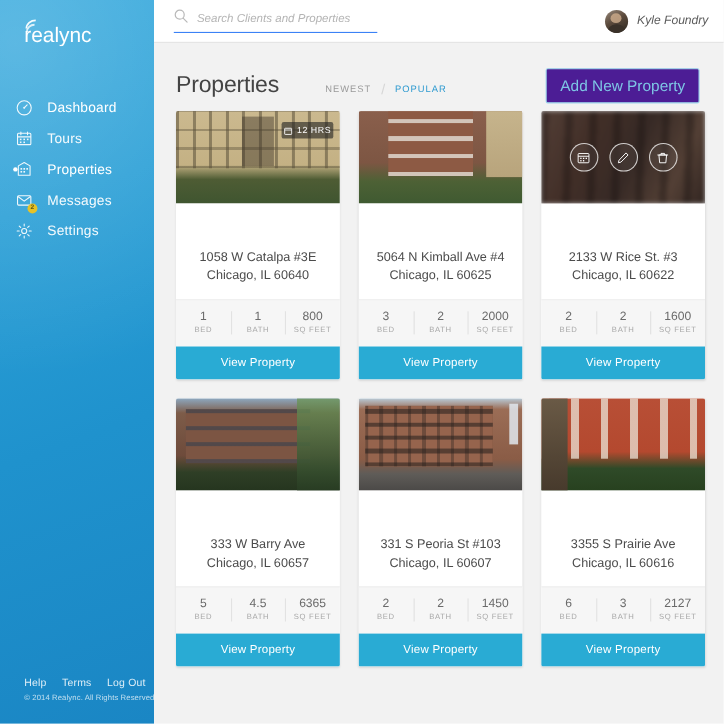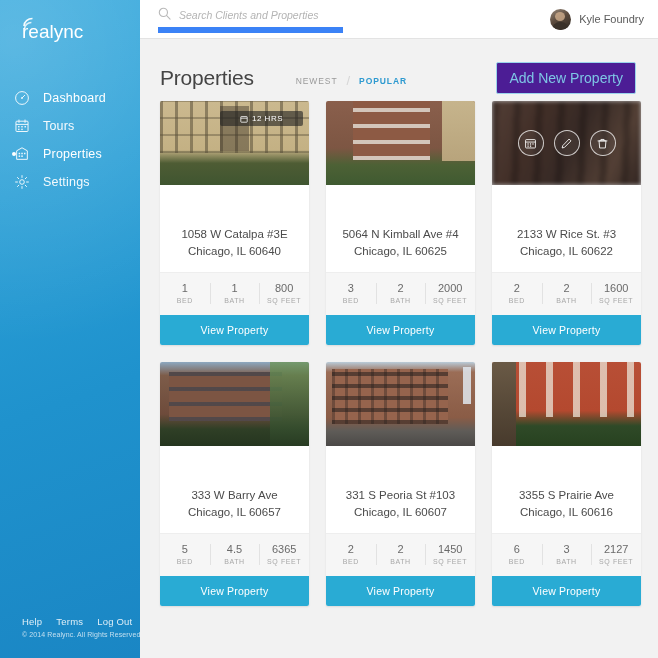--- a/index.html
+++ b/index.html
@@ -58,28 +58,28 @@
   }
   .copyright { color: #ffffff; opacity: .72; font-size: 7px; letter-spacing: .1px; white-space: nowrap; }
 
   
   .main { flex: 1; height: 658px; position: relative; background: #f2f2f2; }
   .topbar {
     height: 39px; background: #ffffff; border-bottom: 1px solid #e3e3e3;
     display: flex; align-items: center; justify-content: space-between;
     padding: 0 14px 0 18px;
   }
-  .search-box { display: flex; align-items: center; gap: 8px; width: 185px; border-bottom: 6px solid #3b82f6; padding-bottom: 3px; }
+  .search-box { display: flex; align-items: center; gap: 8px; width: 185px; border-bottom: 1px solid #3b82f6; padding-bottom: 3px; }
   .search-input {
     border: 0; outline: 0; background: transparent; width: 160px;
     font-family: "Liberation Sans", sans-serif; font-size: 10.5px;
     font-style: italic; color: #9b9b9b;
   }
   .search-input::placeholder { color: #b4b4b4; font-style: italic; }
-  .user-area { display: flex; align-items: center; gap: 8px; }
+  .user-area { display: flex; align-items: center; gap: 8px; font-style: italic; }
   .avatar {
     width: 21px; height: 21px; border-radius: 50%; overflow: hidden;
     background: linear-gradient(150deg, #9a8b7d 0%, #5b4a3c 45%, #2e2822 100%);
     position: relative; flex: 0 0 21px;
   }
   .avatar::before {
     content: ""; position: absolute; left: 5px; top: 3px; width: 10px; height: 9px;
     border-radius: 50%; background: #c9a888; opacity: .85;
   }
   .avatar::after {
@@ -87,21 +87,21 @@
     border-radius: 8px 8px 0 0; background: #3a3129;
   }
   .user-name { font-size: 11px; color: #5b5b5b; }
 
   .page-head {
     display: flex; align-items: center; padding: 22px 22px 0 20px; height: 56px;
   }
   .page-title { font-size: 21px; font-weight: normal; color: #444444; letter-spacing: -.2px; }
   .sorts { display: flex; align-items: center; gap: 0; margin-left: 42px; padding-top: 5px; }
   .sort-item { font-size: 8.5px; letter-spacing: .9px; color: #9a9a9a; }
-  .sort-item.active { color: #2e9ad0; font-weight: bold; text-align: center; }
+  .sort-item.active { color: #2e9ad0; font-weight: normal; text-align: center; }
   .sort-sep { color: #d6d6d6; font-size: 13px; margin: 0 9px; }
   .add-btn {
     margin-left: auto; background: #4c1d95; border: 1px solid #9bd4ec;
     color: #7ec6e5; font-size: 14px; padding: 7px 12px; border-radius: 2px;
     font-family: "Liberation Sans", sans-serif; cursor: pointer; white-space: nowrap;
   }
 
   .grid {
     display: grid; grid-template-columns: repeat(3, 149px);
     gap: 17px 17px; padding: 6px 0 0 20px;
@@ -163,21 +163,21 @@
       linear-gradient(180deg, #b84f36 0%, #b4492f 58%, #2f4a28 76%, #27411f 100%); }
   .ph-6::before { content:""; position:absolute; left:0; top:0; width:100%; height:66%;
       background: repeating-linear-gradient(90deg, rgba(235,228,215,.75) 0 7px, rgba(0,0,0,0) 7px 27px); }
   .ph-6::after { content:""; position:absolute; left:0; top:0; width:16%; height:100%;
       background: linear-gradient(180deg,#6a5a46,#473a2c); }
 
   .time-badge {
     position: absolute; right: 6px; top: 10px; z-index: 4;
     display: flex; align-items: center; gap: 4px;
     background: rgba(35,35,35,.62); color: #ffffff;
-    font-size: 8px; letter-spacing: .5px; padding: 3px 20px; border-radius: 2px;
+    font-size: 8px; letter-spacing: .5px; padding: 3px 2px; border-radius: 2px;
   }
   .overlay {
     position: absolute; inset: 0; z-index: 5;
     display: flex; align-items: center; justify-content: center; gap: 10px;
     background: rgba(30,24,22,.30);
   }
   .ov-btn {
     width: 26px; height: 26px; border-radius: 50%;
     border: 1px solid rgba(255,255,255,.75);
     display: flex; align-items: center; justify-content: center;
@@ -255,20 +255,30 @@
               <rect x="5.2" y="7.6" width="1.7" height="1.7" fill="#fff"></rect>
               <rect x="8.2" y="7.6" width="1.7" height="1.7" fill="#fff"></rect>
               <rect x="11.2" y="7.6" width="1.7" height="1.7" fill="#fff"></rect>
               <rect x="5.2" y="10.6" width="1.7" height="1.7" fill="#fff"></rect>
               <rect x="8.2" y="10.6" width="1.7" height="1.7" fill="#fff"></rect>
             </svg>
         </span>
         <span class="nav-label">Properties</span>
       </div>
 
+      <div class="nav-item">
+        <span class="nav-ico">
+          <svg width="16" height="16" viewBox="0 0 18 18">
+              <rect x="2.2" y="4.4" width="13.6" height="9.6" rx="1" fill="none" stroke="#fff" stroke-width="1.1"></rect>
+              <path d="M2.6 5.2 L9 10 L15.4 5.2" fill="none" stroke="#fff" stroke-width="1.1"></path>
+            </svg>
+          <span class="msg-badge">2</span>
+        </span>
+        <span class="nav-label">Messages</span>
+      </div>
 
       <div class="nav-item">
         <span class="nav-ico">
           <svg width="16" height="16" viewBox="0 0 18 18">
               <circle cx="9" cy="9" r="2.6" fill="none" stroke="#fff" stroke-width="1.1"></circle>
               <g stroke="#fff" stroke-width="1.1" stroke-linecap="round">
                 <path d="M9 1.8 V3.9"></path>
                 <path d="M9 14.1 V16.2"></path>
                 <path d="M1.8 9 H3.9"></path>
                 <path d="M14.1 9 H16.2"></path>

